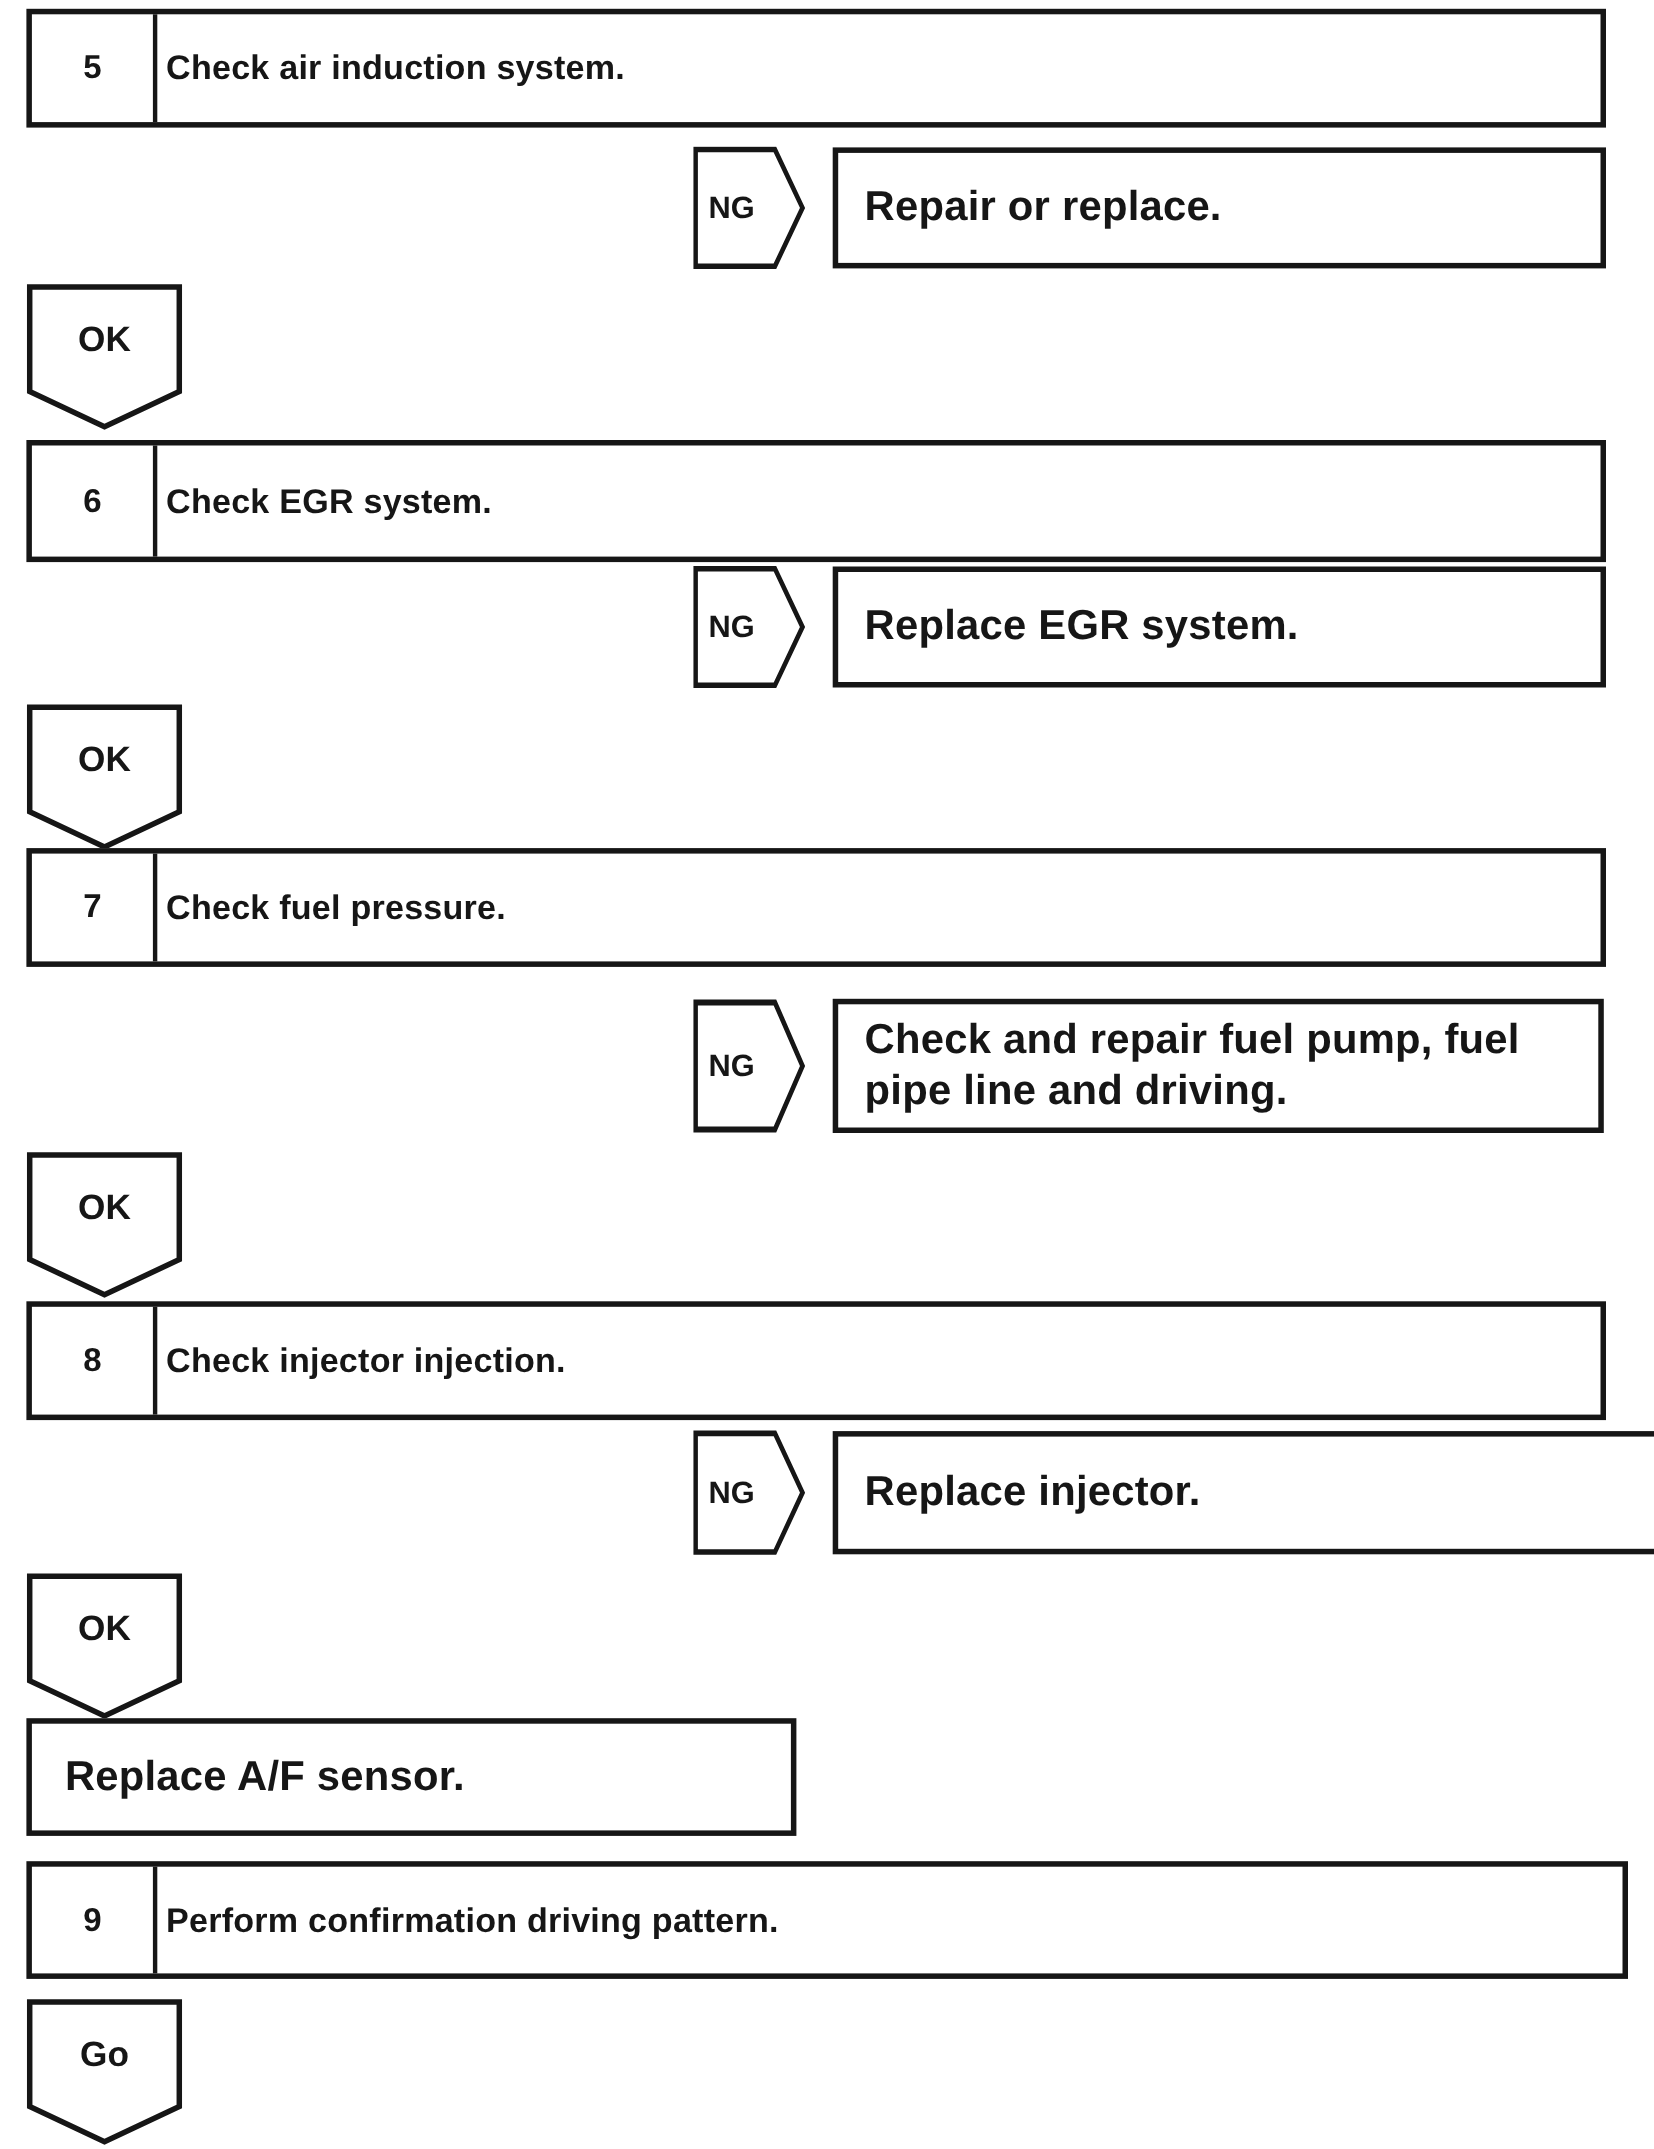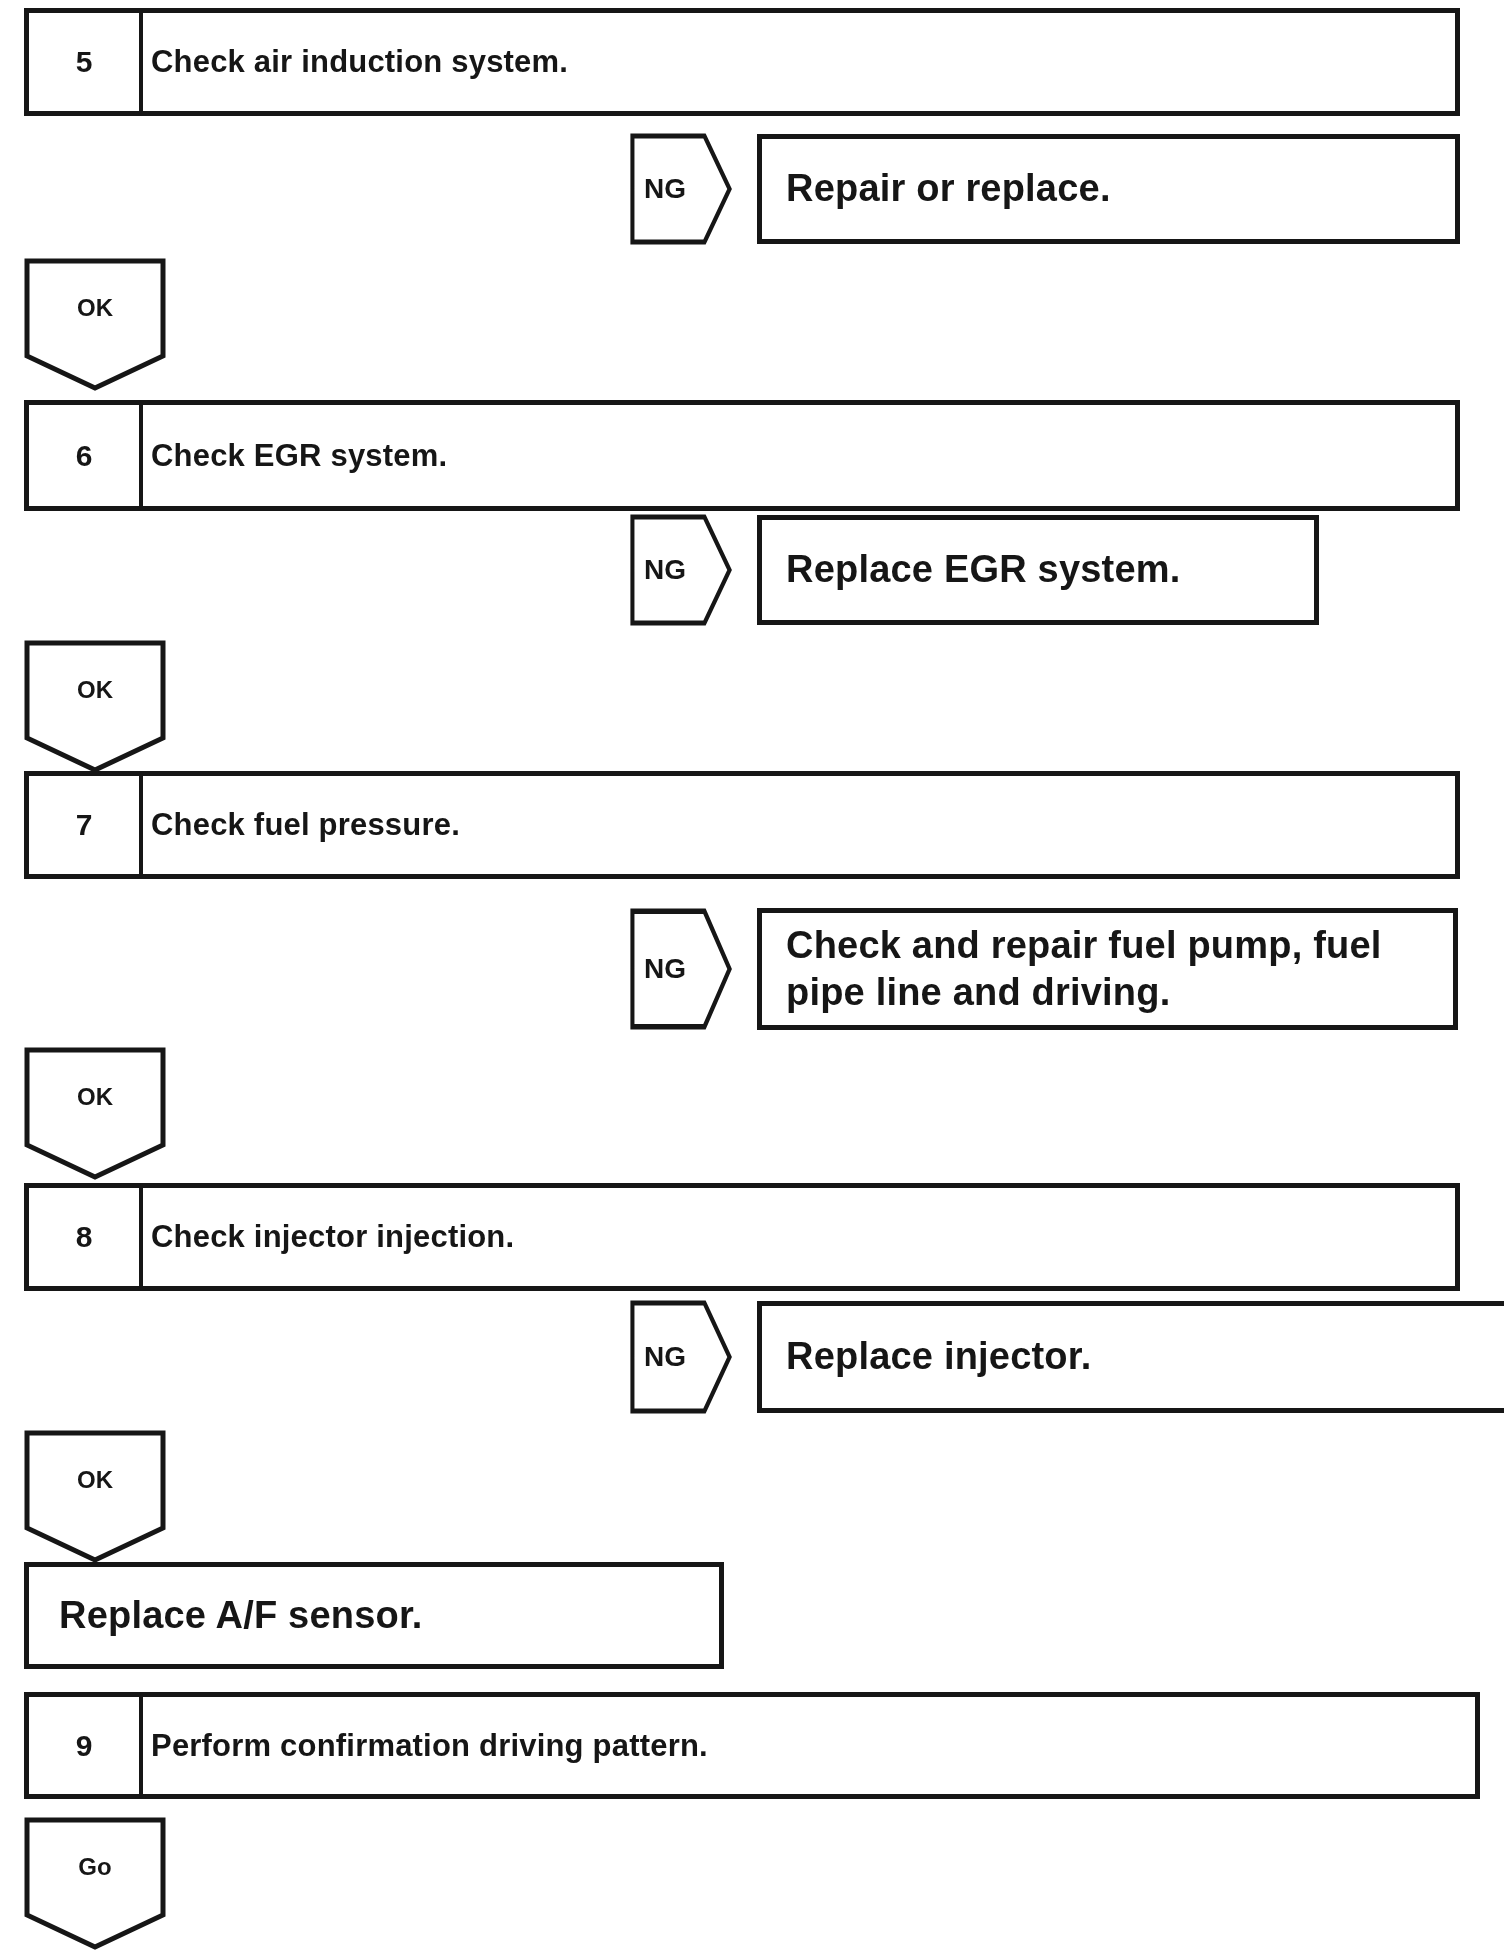--- a/index.html
+++ b/index.html
@@ -60,21 +60,21 @@
   }
   
   .okp{
     position:absolute;
     width:142px;height:134px;
     display:flex;align-items:center;justify-content:center;
   }
   .okp svg{position:absolute;inset:0;width:100%;height:100%;}
   .okp .lbl{
     position:relative;
-    font-size:24px;
+    font-size:32px;
     padding-bottom:34px; 
   }
   .shape-line{fill:#ffffff;stroke:#161616;stroke-width:5;stroke-linejoin:miter;}
 </style>
 </head>
 <body>
 
 <div class="canvas">
 
   <div class="step-box" style="left:24px;top:8px;width:1436px;height:108px;">
@@ -101,21 +101,21 @@
     <div class="step-num">6</div>
     <div class="step-text">Check EGR system.</div>
   </div>
 
   <div class="ng" style="left:630px;top:514px;height:112px;">
     <svg viewBox="0 0 126 112" preserveAspectRatio="none">
       <polygon class="shape-line" points="3,3 92,3 123,56 92,109 3,109"></polygon>
     </svg>
     <span class="lbl">NG</span>
   </div>
-  <div class="plain-box" style="left:757px;top:515px;width:562px;height:110px;">Replace EGR system.</div>
+  <div class="plain-box" style="left:757px;top:515px;width:703px;height:110px;">Replace EGR system.</div>
 
   <div class="okp" style="left:24px;top:640px;">
     <svg viewBox="0 0 142 134" preserveAspectRatio="none">
       <polygon class="shape-line" points="3,3 139,3 139,98 71,130 3,98"></polygon>
     </svg>
     <span class="lbl">OK</span>
   </div>
 
   <div class="step-box" style="left:24px;top:771px;width:1436px;height:108px;">
     <div class="step-num">7</div>

